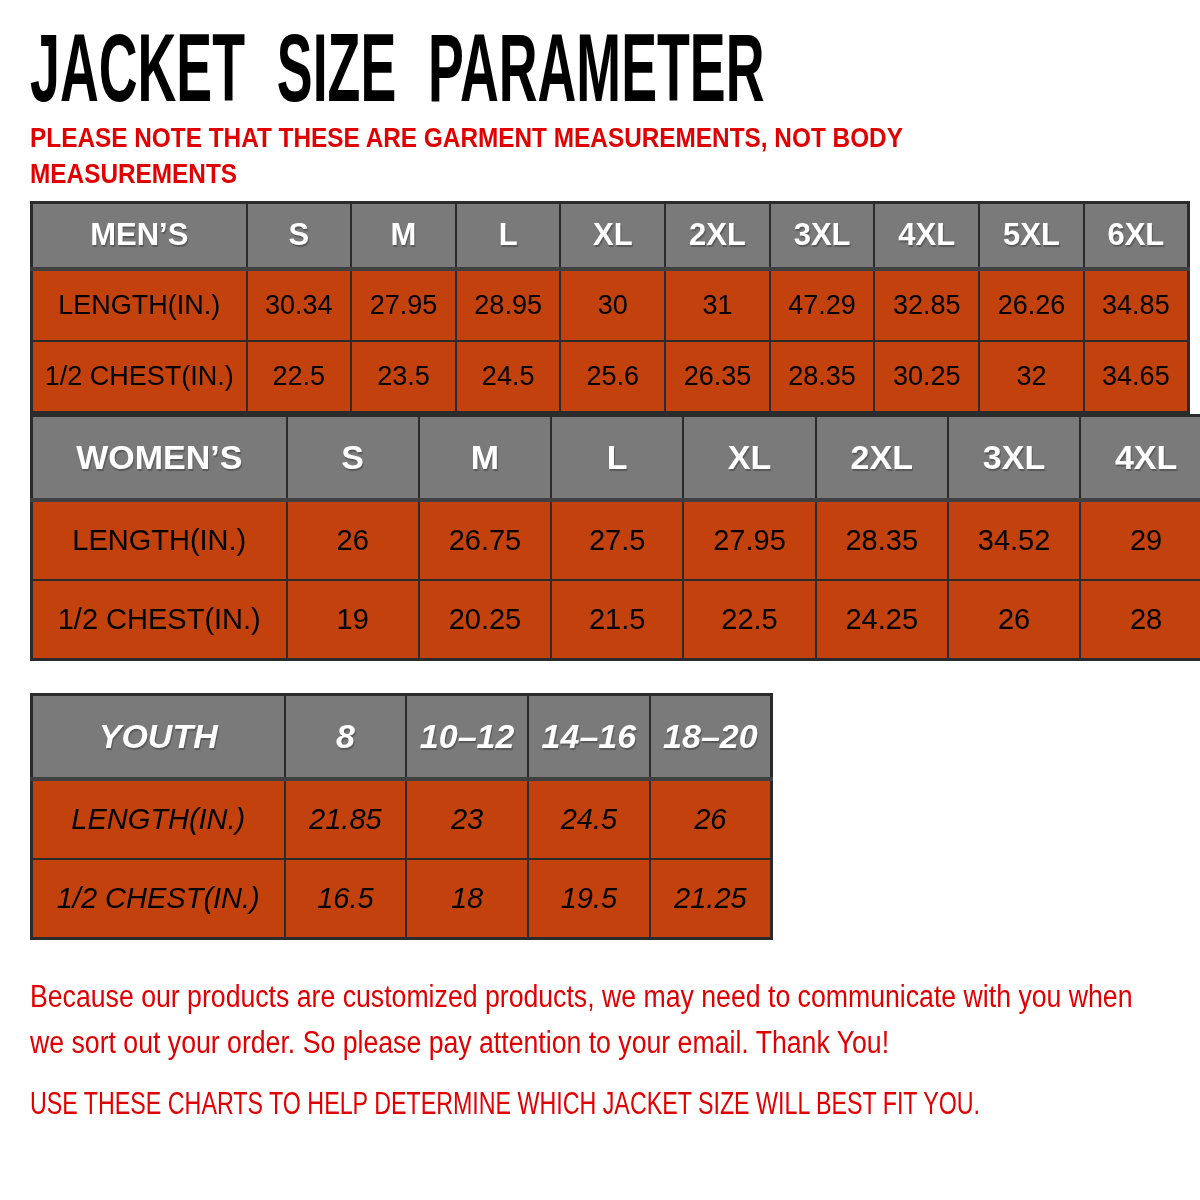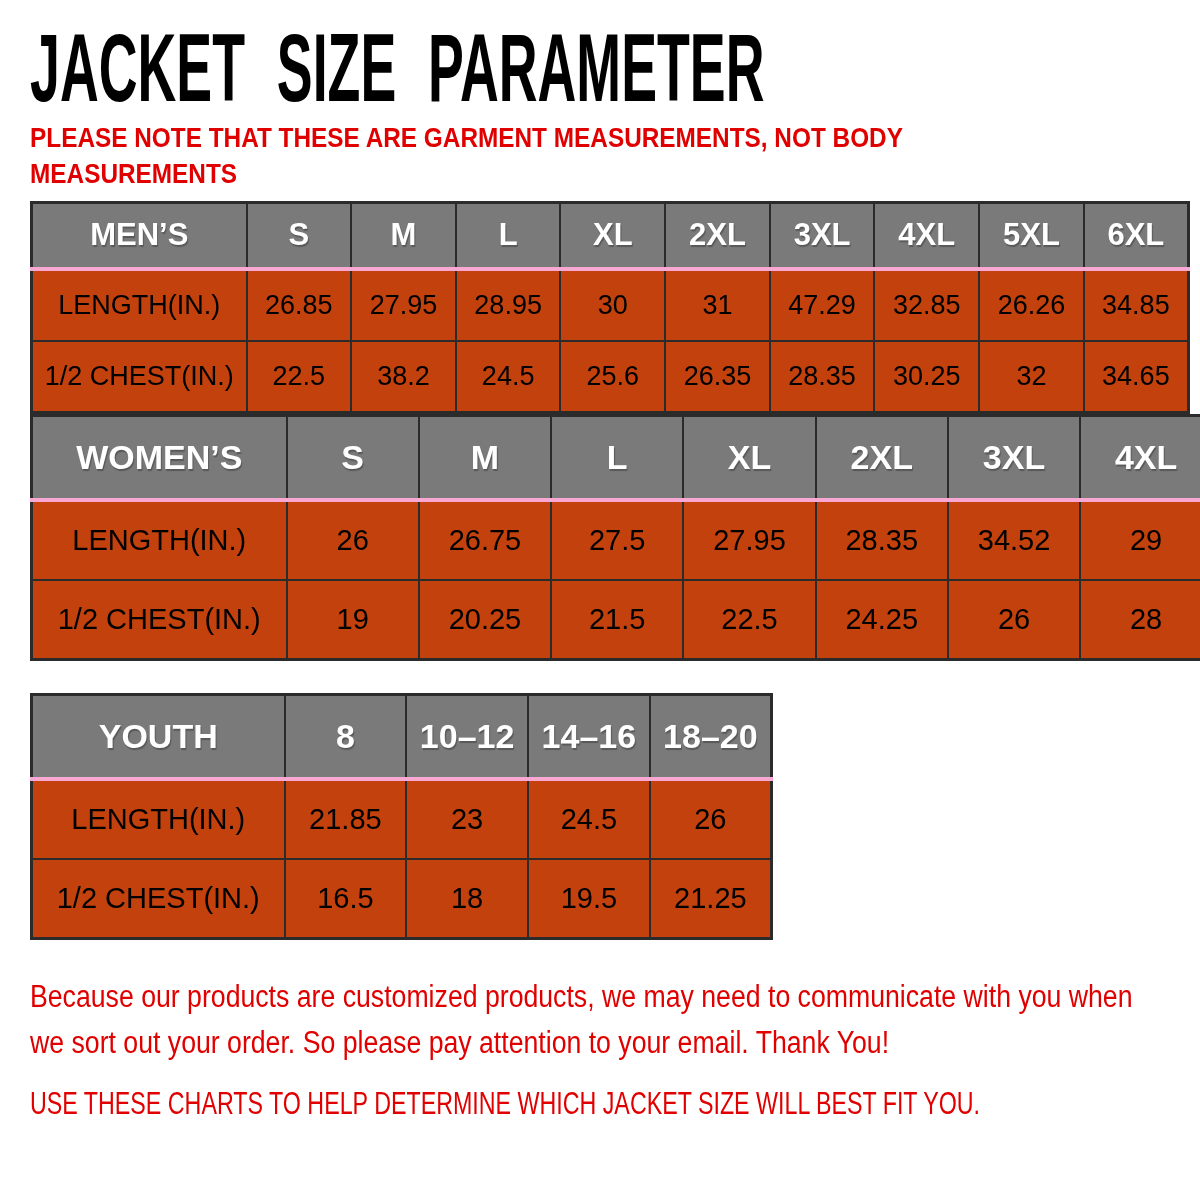--- a/index.html
+++ b/index.html
@@ -46,36 +46,36 @@
     border: 2px solid #2b2b2b;
     text-align: center;
     vertical-align: middle;
     padding: 0;
     overflow: hidden;
   }
   table.size-table thead th {
     background: #7a7a7a;
     color: #ffffff;
     font-weight: bold;
-    border-bottom: 4px solid #f9a8d4;
+    border-bottom: 4px solid #404040;
     text-shadow: 1px 2px 1px rgba(0,0,0,0.28);
   }
   table.size-table tbody td { background: #c2410c; }
 
   .mens { width: 1160px; margin-top: 9px; }
   .mens thead th { height: 66px; font-size: 31px; }
   .mens tbody td { height: 72px; font-size: 27px; }
   .mens col.c0 { width: 215px; }
 
   .womens { width: 1184px; }
   .womens thead th { height: 84px; font-size: 34px; }
   .womens tbody td { height: 80px; font-size: 29px; }
   .womens col.c0 { width: 255px; }
 
-  .youth { width: 743px; margin-top: 32px; }
+  .youth { width: 743px; margin-top: 32px; font-style: italic; }
   .youth thead th { height: 84px; font-size: 34px; }
   .youth tbody td { height: 80px; font-size: 29px; }
   .youth col.c0 { width: 253px; }
 
   .footer-paragraph {
     margin: 34px 0 0 0;
     width: 1330px;
     color: #e10000;
     font-size: 31px;
     line-height: 46px;
@@ -124,34 +124,34 @@
         <th>2XL</th>
         <th>3XL</th>
         <th>4XL</th>
         <th>5XL</th>
         <th>6XL</th>
       </tr>
     </thead>
     <tbody>
       <tr>
         <td>LENGTH(IN.)</td>
-        <td>26.85</td>
+        <td>30.34</td>
         <td>27.95</td>
         <td>28.95</td>
         <td>30</td>
         <td>31</td>
         <td>47.29</td>
         <td>32.85</td>
         <td>26.26</td>
         <td>34.85</td>
       </tr>
       <tr>
         <td>1/2 CHEST(IN.)</td>
         <td>22.5</td>
-        <td>38.2</td>
+        <td>23.5</td>
         <td>24.5</td>
         <td>25.6</td>
         <td>26.35</td>
         <td>28.35</td>
         <td>30.25</td>
         <td>32</td>
         <td>34.65</td>
       </tr>
     </tbody>
   </table>

